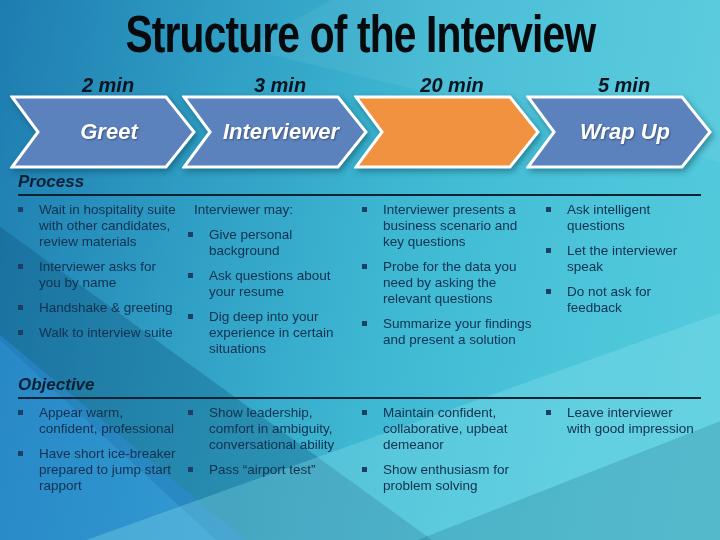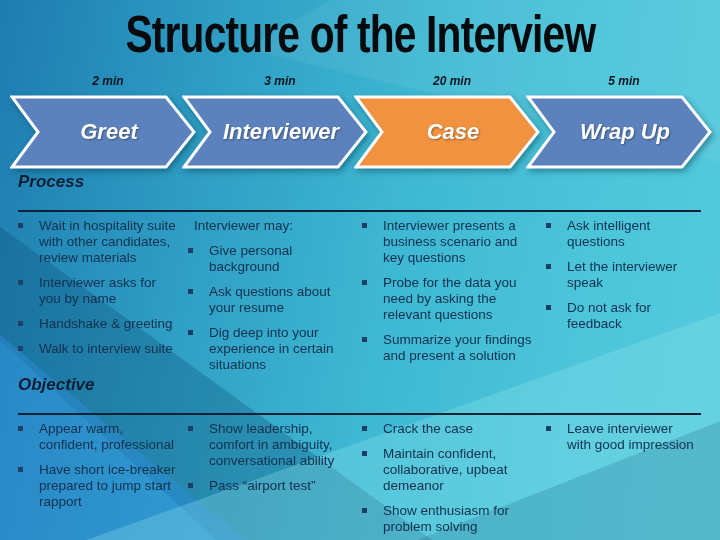--- a/index.html
+++ b/index.html
@@ -19,38 +19,38 @@
   .title{
     position:absolute;top:4px;left:0;width:100%;text-align:center;
     font-weight:900;font-size:48px;color:#070a0c;letter-spacing:-1px;
     white-space:nowrap;
   }
   .title>span{display:inline-block;transform:scale(.85,1.08);transform-origin:center top;}
 
   .timeline{position:absolute;top:74px;left:0;width:720px;height:98px;}
   .stage{position:absolute;top:0;width:186px;height:98px;}
   .stage .time{
-    height:20px;text-align:center;font-size:12px;font-weight:bold;font-style:italic;
+    height:20px;text-align:center;font-size:20px;font-weight:bold;font-style:italic;
     color:#091520;padding-left:10px;
   }
   .stage svg{position:absolute;top:21px;left:0;filter:drop-shadow(2px 3px 3px rgba(0,55,75,.45));}
   .stage .slabel{
     position:absolute;top:21px;left:0;width:186px;height:74px;
     display:flex;align-items:center;justify-content:center;padding-left:12px;box-sizing:border-box;
     font-size:22px;font-weight:bold;font-style:italic;color:#ffffff;
     text-shadow:1px 1px 2px rgba(0,0,0,.35);
   }
 
   .content{position:absolute;top:172px;left:18px;right:12px;bottom:0;}
   .section{position:absolute;left:0;right:0;}
   .section.process{top:0;}
   .section.objective{top:203px;}
   .sec-head{
     font-size:17px;font-weight:bold;font-style:italic;color:#0b1f33;
-    border-bottom:2px solid #0d2233;padding-bottom:18px;width:99%;
+    border-bottom:2px solid #0d2233;padding-bottom:2px;width:99%;
   }
   .cols{display:grid;grid-template-columns:167px 171px 181px 1fr;column-gap:3px;margin-top:6px;}
   .col{min-width:0;}
   .lead{font-size:13.5px;line-height:16px;color:#12304f;margin:0 0 9px 6px;}
   .item{display:flex;gap:16px;margin:0 0 9px 0;padding-right:8px;}
   .sq{flex:none;width:5px;height:5px;margin-top:5px;background:#1d3f66;}
   .itxt{font-size:13.5px;line-height:16px;color:#12304f;}
 </style>
 </head>
 <body>
@@ -79,21 +79,20 @@
       <svg width="186" height="74" viewBox="0 0 186 74">
         <polygon points="2,2 156,2 184,37 156,72 2,72 28,37" stroke="#ffffff" stroke-width="3" fill="#5b82bd"></polygon>
       </svg>
       <div class="slabel">Interviewer</div>
     </div>
     <div class="stage" style="left:354px">
       <div class="time">20 min</div>
       <svg width="186" height="74" viewBox="0 0 186 74">
         <polygon points="2,2 156,2 184,37 156,72 2,72 28,37" stroke="#ffffff" stroke-width="3" fill="#f0923f"></polygon>
       </svg>
-      <div class="slabel">Case</div>
     </div>
     <div class="stage" style="left:526px">
       <div class="time">5 min</div>
       <svg width="186" height="74" viewBox="0 0 186 74">
         <polygon points="2,2 156,2 184,37 156,72 2,72 28,37" stroke="#ffffff" stroke-width="3" fill="#5b82bd"></polygon>
       </svg>
       <div class="slabel">Wrap Up</div>
     </div>
   </div>
 
@@ -183,24 +182,20 @@
               <span class="itxt">Show leadership, comfort in ambiguity, conversational ability</span>
             </div>
             <div class="item">
               <span class="sq"></span>
               <span class="itxt">Pass “airport test”</span>
             </div>
           </div>
           <div class="col">
             <div class="item">
               <span class="sq"></span>
-              <span class="itxt">Crack the case</span>
-            </div>
-            <div class="item">
-              <span class="sq"></span>
               <span class="itxt">Maintain confident, collaborative, upbeat demeanor</span>
             </div>
             <div class="item">
               <span class="sq"></span>
               <span class="itxt">Show enthusiasm for problem solving</span>
             </div>
           </div>
           <div class="col">
             <div class="item">
               <span class="sq"></span>

